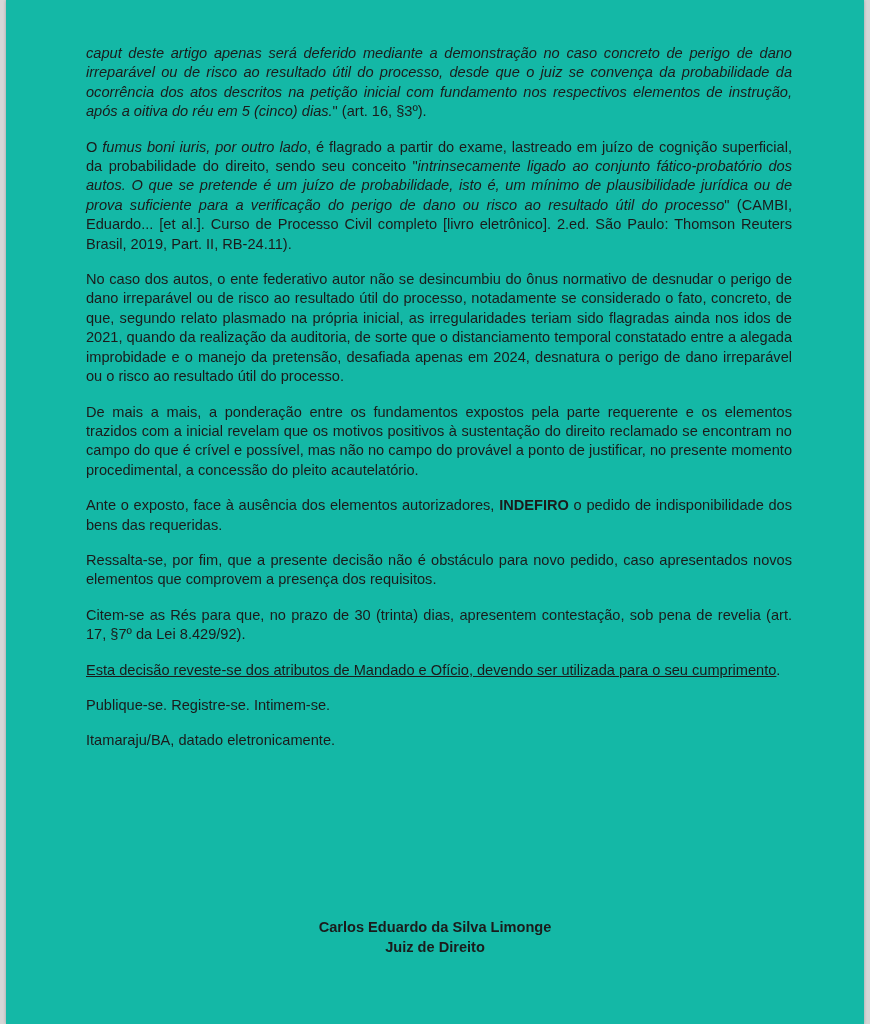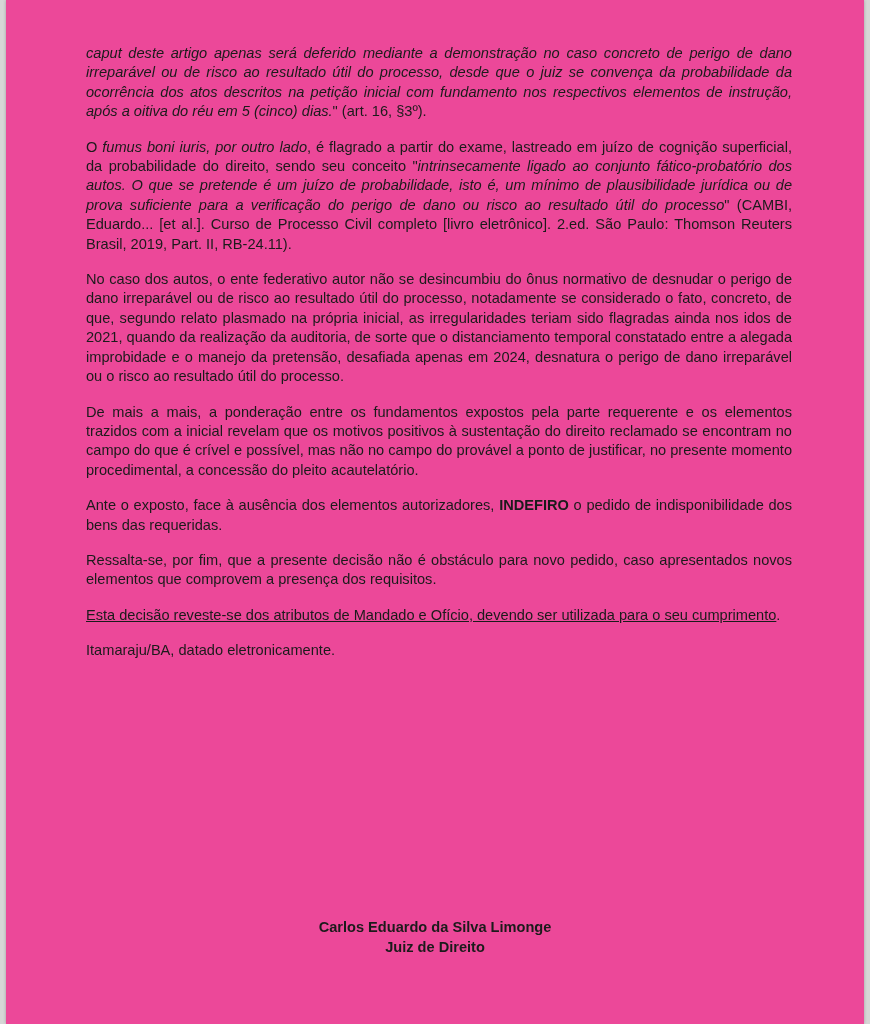--- a/index.html
+++ b/index.html
@@ -3,21 +3,21 @@
 <meta charset="utf-8">
 <style>
   html, body { margin: 0; padding: 0; }
   body {
     width: 870px; height: 1024px; overflow: hidden;
     background: #d6d6d6;
     font-family: "Liberation Sans", sans-serif;
   }
   .page {
     position: absolute; left: 6px; top: 0; width: 858px; height: 1024px;
-    background: #ec4899;
+    background: #14b8a6;
     box-shadow: 0 0 3px rgba(0,0,0,0.25);
   }
   .content {
     position: absolute; left: 80px; top: 44px; width: 706px;
     color: #1b1b1b;
     font-size: 14.6px;
     line-height: 19.4px;
   }
   .para { margin: 0 0 16px 0; text-align: justify; }
   .para.left { text-align: left; }
@@ -43,25 +43,27 @@
     <p class="para"><span>O </span><span class="it">fumus boni iuris, por outro lado</span><span>, é flagrado a partir do exame, lastreado em juízo de cognição superficial, da probabilidade do direito, sendo seu conceito "</span><span class="it">intrinsecamente ligado ao conjunto fático-probatório dos autos. O que se pretende é um juízo de probabilidade, isto é, um mínimo de plausibilidade jurídica ou de prova suficiente para a verificação do perigo de dano ou risco ao resultado útil do processo</span><span>" (CAMBI, Eduardo... [et al.]. Curso de Processo Civil completo [livro eletrônico]. 2.ed. São Paulo: Thomson Reuters Brasil, 2019, Part. II, RB-24.11).</span></p>
 
     <p class="para"><span>No caso dos autos, o ente federativo autor não se desincumbiu do ônus normativo de desnudar o perigo de dano irreparável ou de risco ao resultado útil do processo, notadamente se considerado o fato, concreto, de que, segundo relato plasmado na própria inicial, as irregularidades teriam sido flagradas ainda nos idos de 2021, quando da realização da auditoria, de sorte que o distanciamento temporal constatado entre a alegada improbidade e o manejo da pretensão, desafiada apenas em 2024, desnatura o perigo de dano irreparável ou o risco ao resultado útil do processo.</span></p>
 
     <p class="para"><span>De mais a mais, a ponderação entre os fundamentos expostos pela parte requerente e os elementos trazidos com a inicial revelam que os motivos positivos à sustentação do direito reclamado se encontram no campo do que é crível e possível, mas não no campo do provável a ponto de justificar, no presente momento procedimental, a concessão do pleito acautelatório.</span></p>
 
     <p class="para"><span>Ante o exposto, face à ausência dos elementos autorizadores, </span><span class="b">INDEFIRO</span><span> o pedido de indisponibilidade dos bens das requeridas.</span></p>
 
     <p class="para"><span>Ressalta-se, por fim, que a presente decisão não é obstáculo para novo pedido, caso apresentados novos elementos que comprovem a presença dos requisitos.</span></p>
 
+    <p class="para"><span>Citem-se as Rés para que, no prazo de 30 (trinta) dias, apresentem contestação, sob pena de revelia (art. 17, §7º da Lei 8.429/92).</span></p>
 
 
 
     <p class="para left"><span class="u">Esta decisão reveste-se dos atributos de Mandado e Ofício, devendo ser utilizada para o seu cumprimento</span><span>.</span></p>
 
+    <p class="para left"><span>Publique-se. Registre-se. Intimem-se.</span></p>
 
     <p class="para left"><span>Itamaraju/BA, datado eletronicamente.</span></p>
 
   </div>
 
   <div class="signature">
     <span class="sig-line">Carlos Eduardo da Silva Limonge</span>
     <span class="sig-line">Juiz de Direito</span>
   </div>
 </div>

